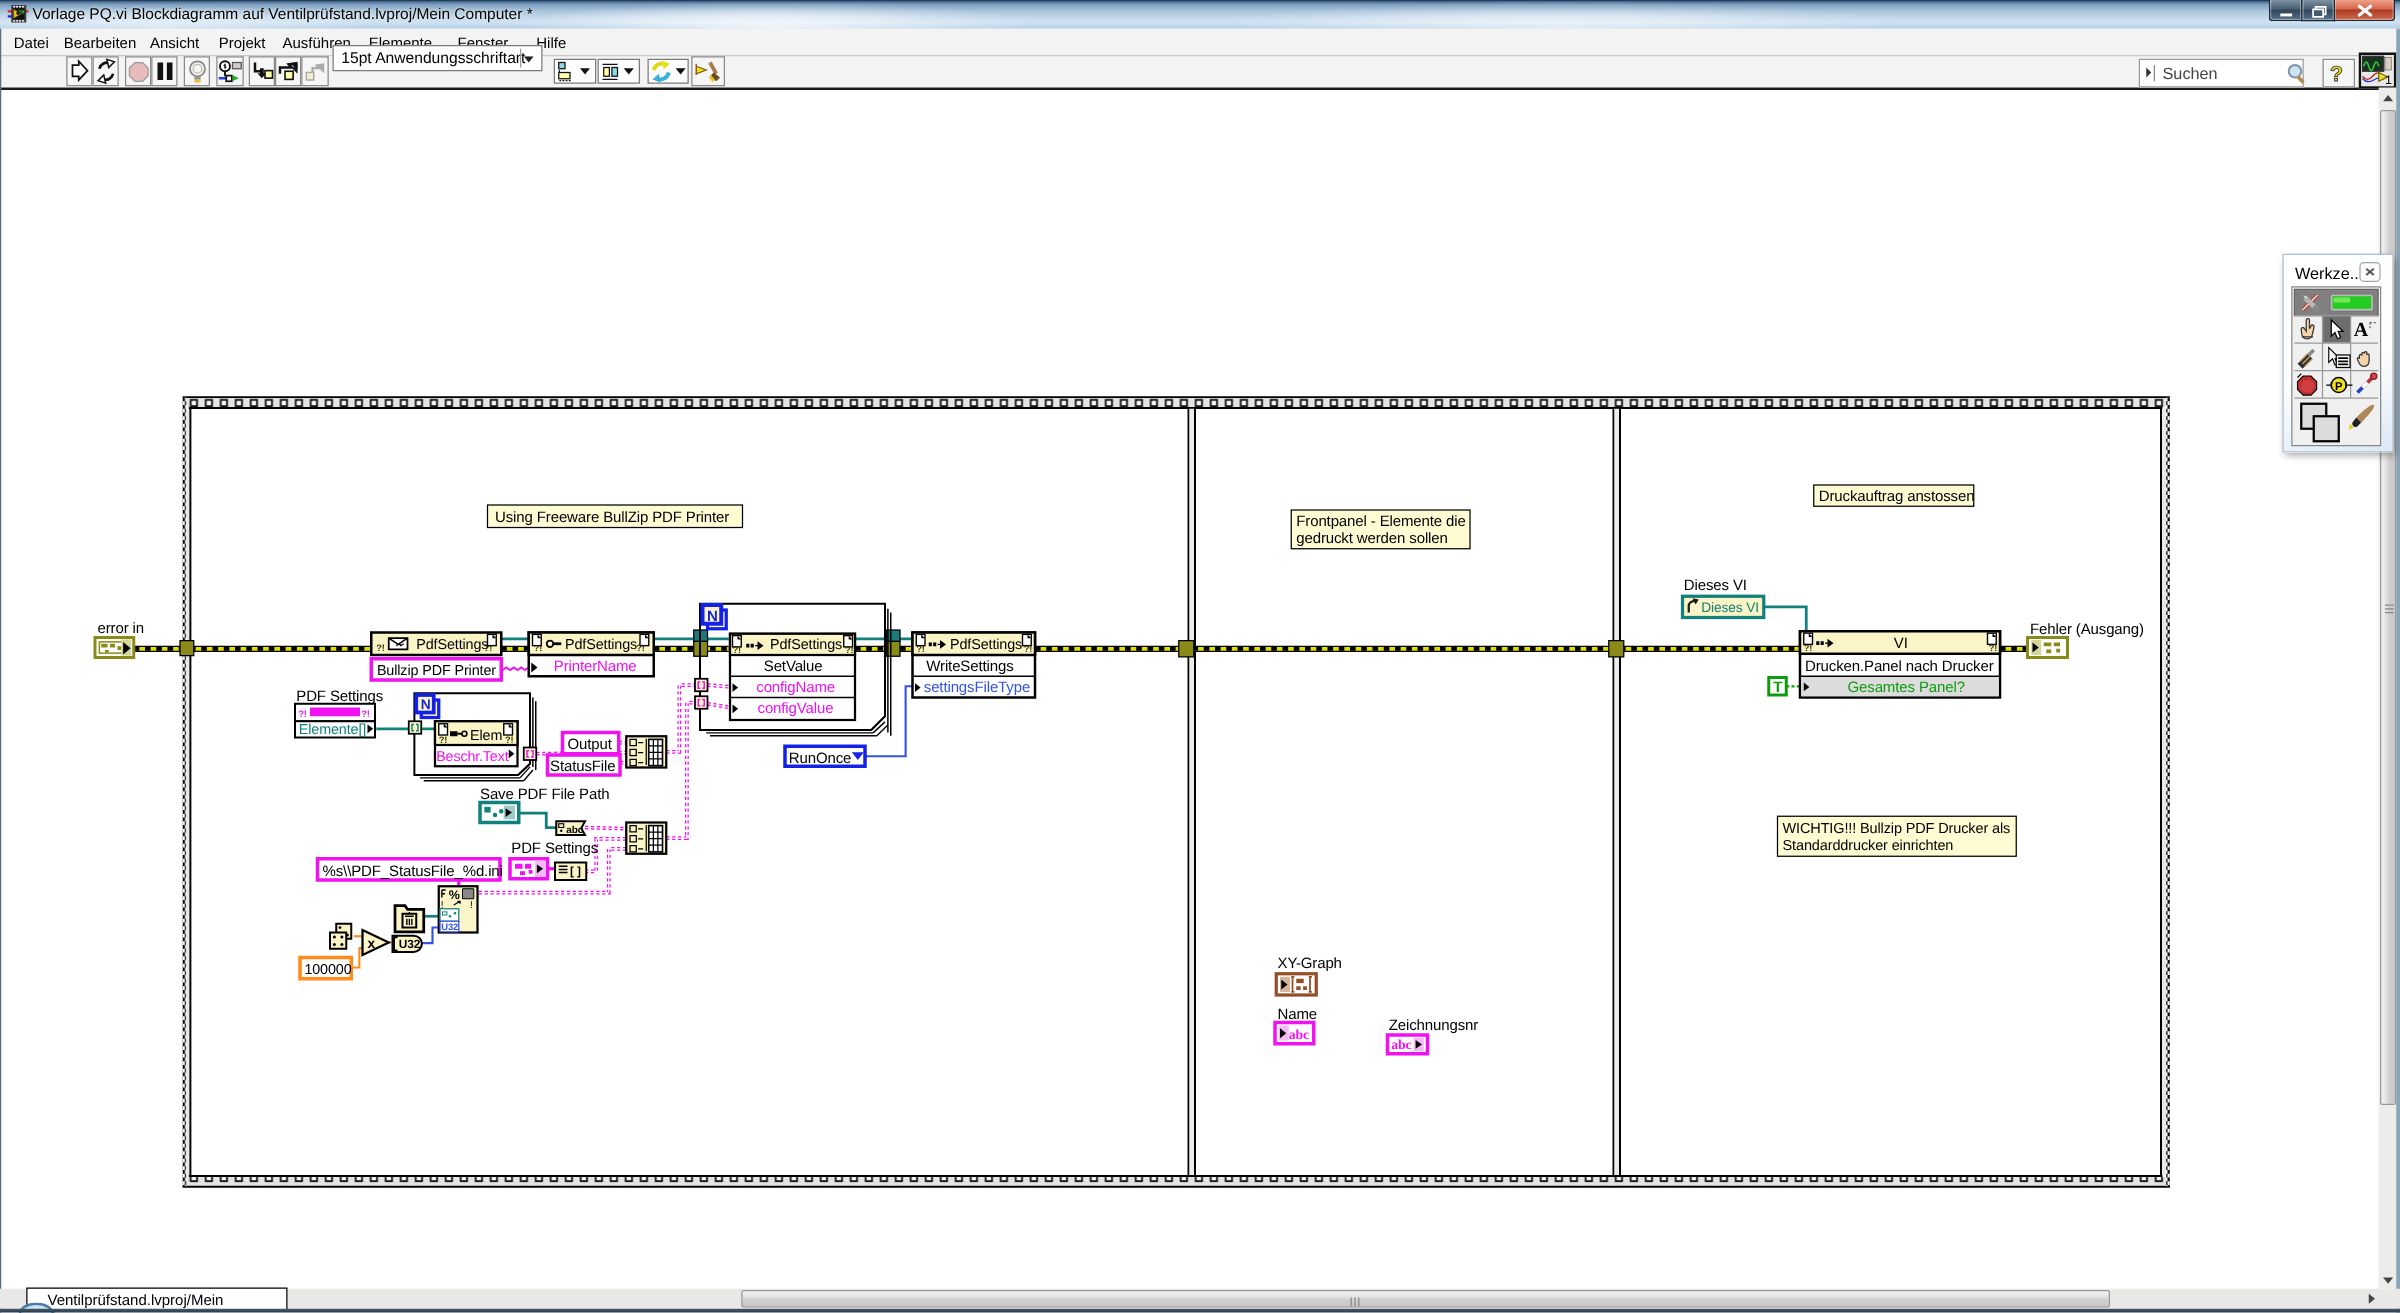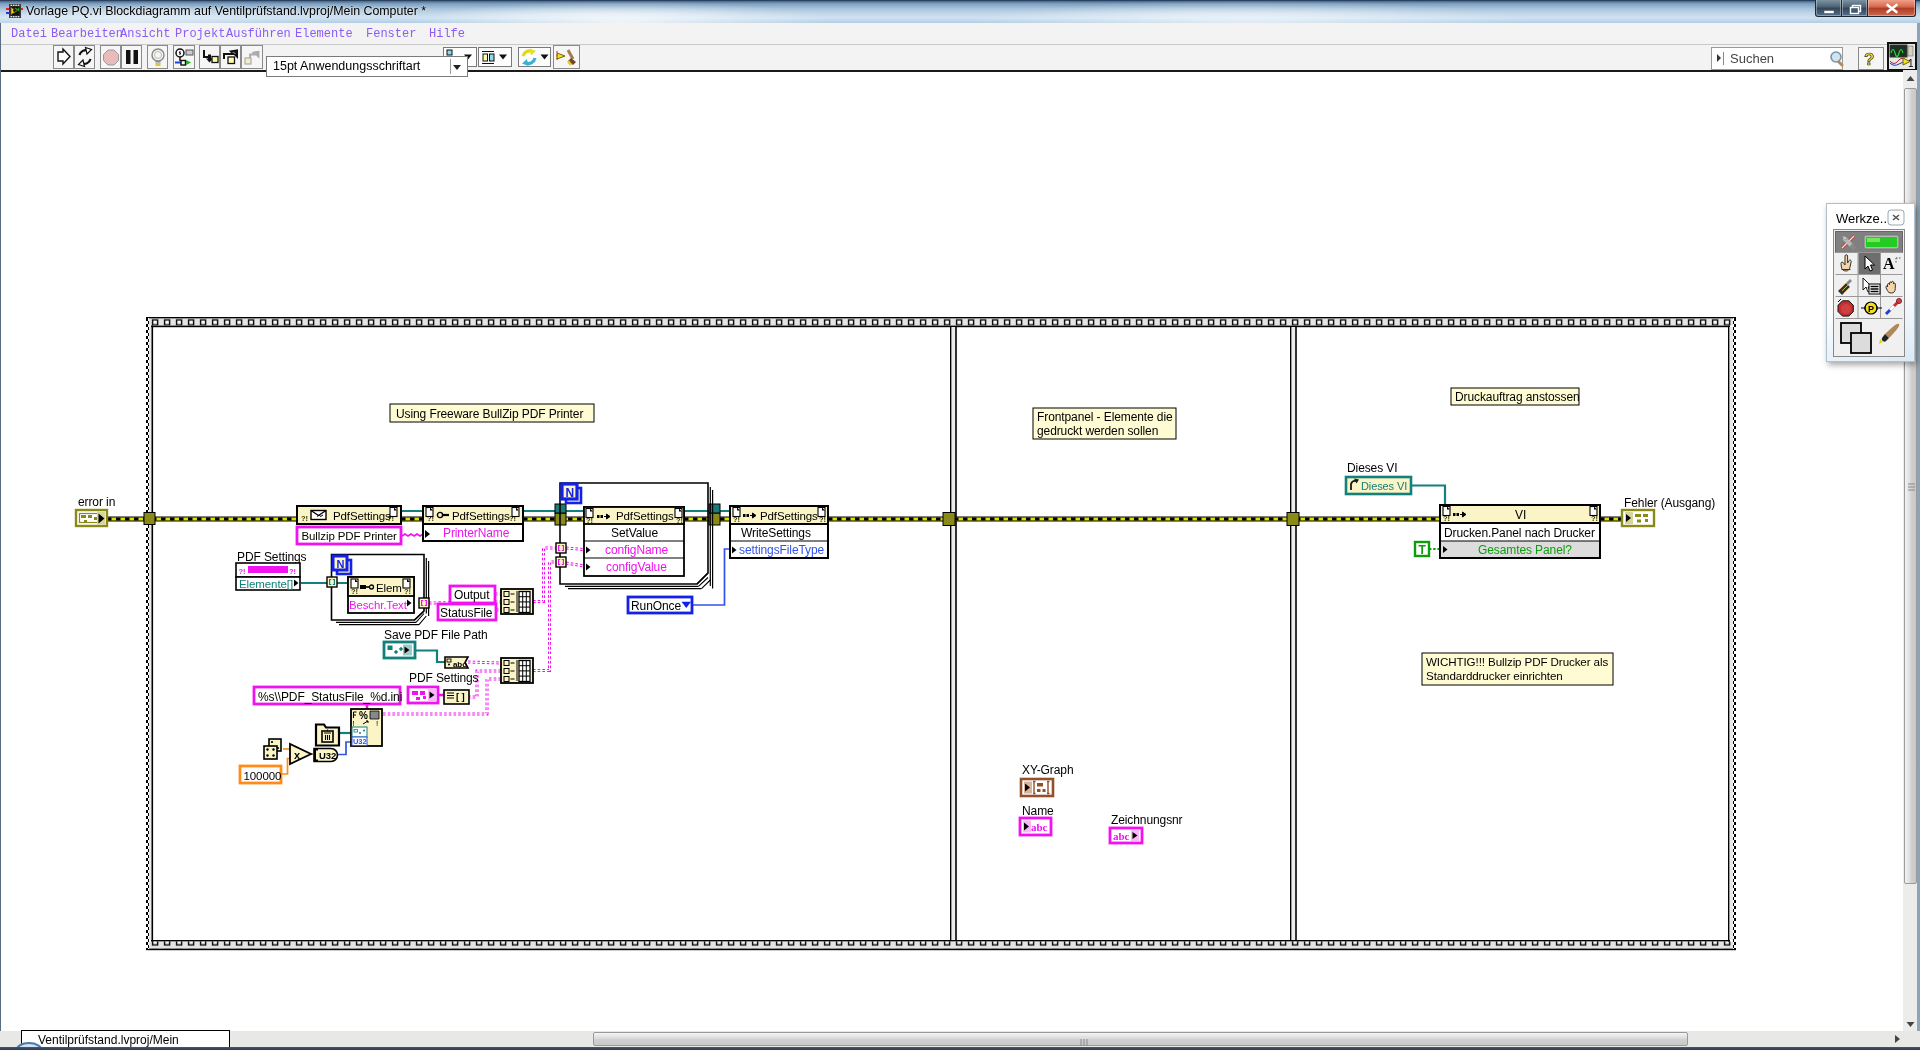--- a/index.html
+++ b/index.html
@@ -19,26 +19,26 @@
 .capbtn{position:absolute;top:0;height:17px;border:1px solid #1c2a36;border-top:none;
 box-sizing:border-box;}
 #btnmin{left:1815px;width:27px;border-radius:0 0 0 3px;
 background:linear-gradient(180deg,#7d92a3 0%,#4a6071 45%,#30455a 50%,#54708a 100%);}
 #btnmax{left:1841px;width:27px;
 background:linear-gradient(180deg,#7d92a3 0%,#4a6071 45%,#30455a 50%,#54708a 100%);}
 #btnclose{left:1867px;width:49px;border-radius:0 0 3px 0;
 background:linear-gradient(180deg,#f0a088 0%,#d4654a 45%,#b03a22 50%,#c96a50 100%);}
 .capbtn .inner{position:absolute;inset:0;border:1px solid rgba(255,255,255,.35);border-top:none;border-radius:inherit;}
 #menubar{position:absolute;left:0;top:23px;width:1920px;height:21px;background:#f3f3f3;border-bottom:1px solid #f3f3f3;}
-#menubar span{position:absolute;top:4px;font-size:12px;color:#8b5cf6;font-family:Liberation Mono, monospace;}
+#menubar span{position:absolute;top:4px;font-size:12px;color:#000000;}
 #toolbar{position:absolute;left:0;top:44px;width:1920px;height:26px;background:#f3f3f3;}
 #tbline{position:absolute;left:0;top:70px;width:1920px;height:2px;background:#1a1a1a;}
 .tbtn{position:absolute;top:45px;width:21px;height:24px;background:#f6f6f6;border:1px solid #8a8a8a;box-sizing:border-box;}
 #diagram{position:absolute;left:0;top:72px;width:1920px;height:959px;background:#ffffff;}
-#fontbox{position:absolute;left:266px;top:56px;width:202px;height:21px;background:#fff;border:1px solid #7a7a7a;box-sizing:border-box;font-size:14px;}
+#fontbox{position:absolute;left:266px;top:36px;width:168px;height:21px;background:#fff;border:1px solid #7a7a7a;box-sizing:border-box;font-size:14px;}
 .ddbtn{position:absolute;top:47px;height:20px;background:#fdfdfd;border:1px solid #7a7a7a;box-sizing:border-box;}
 #searchbox{position:absolute;left:1711px;top:47px;width:132px;height:23px;background:#fff;border:1px solid #999;box-sizing:border-box;}
 #helpbtn{position:absolute;left:1858px;top:47px;width:26px;height:23px;background:#f6f6f6;border:1px solid #8a8a8a;box-sizing:border-box;}
 #viicon{position:absolute;left:1887px;top:42px;width:30px;height:29px;background:#f0f0f0;border:2px solid #111;box-sizing:border-box;}
 #statusbox{position:absolute;z-index:30;left:1px;top:1030px;width:209px;height:19px;background:#fff;border:1px solid #000;box-sizing:border-box;font-size:12px;padding:2px 0 0 16px;margin-left:20px;}
 #hscroll{position:absolute;z-index:20;left:0px;top:1031px;width:1920px;height:16px;background:#e8e8e6;}
 #hthumb{position:absolute;left:593px;top:1px;width:1095px;height:14px;background:linear-gradient(180deg,#f4f4f4,#dcdcdc 45%,#d0d0d0 55%,#c8c8c8);border:1px solid #9a9a9a;border-radius:2px;box-sizing:border-box;}
 #vscroll{position:absolute;left:1903px;top:70px;width:15px;height:961px;background:#ececea;}
 #vthumb{position:absolute;left:1px;top:18px;width:13px;height:796px;background:linear-gradient(90deg,#f4f4f4,#dcdcdc 45%,#d0d0d0 55%,#c8c8c8);border:1px solid #9a9a9a;border-radius:2px;box-sizing:border-box;}
 #winborder-b{position:absolute;z-index:40;left:0;top:1047px;width:1920px;height:3px;background:linear-gradient(180deg,#46596a,#2b3c4c);}

